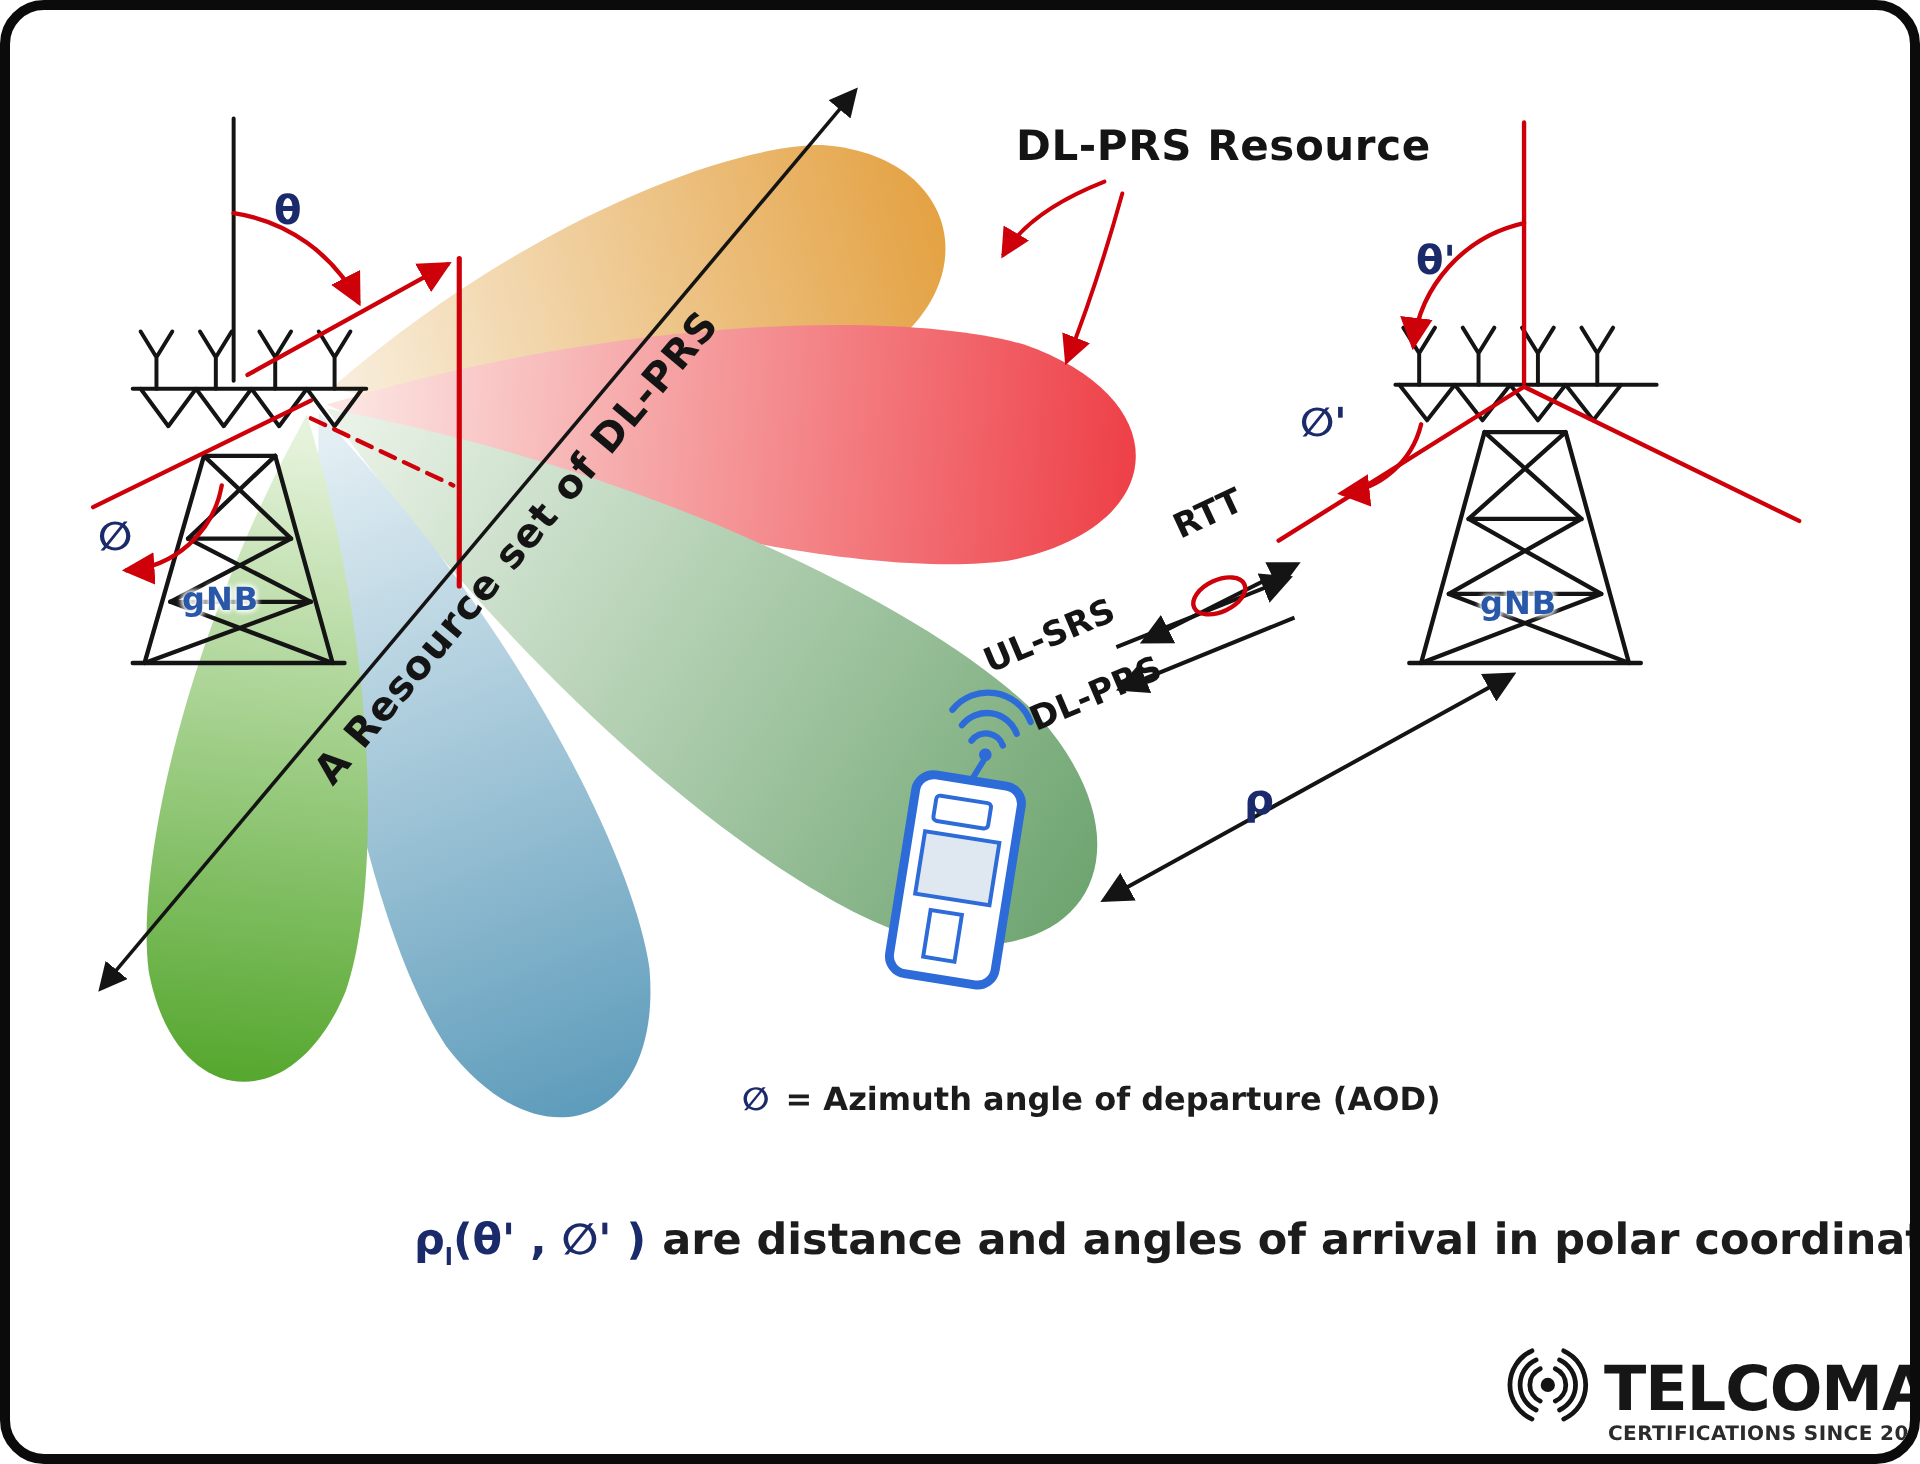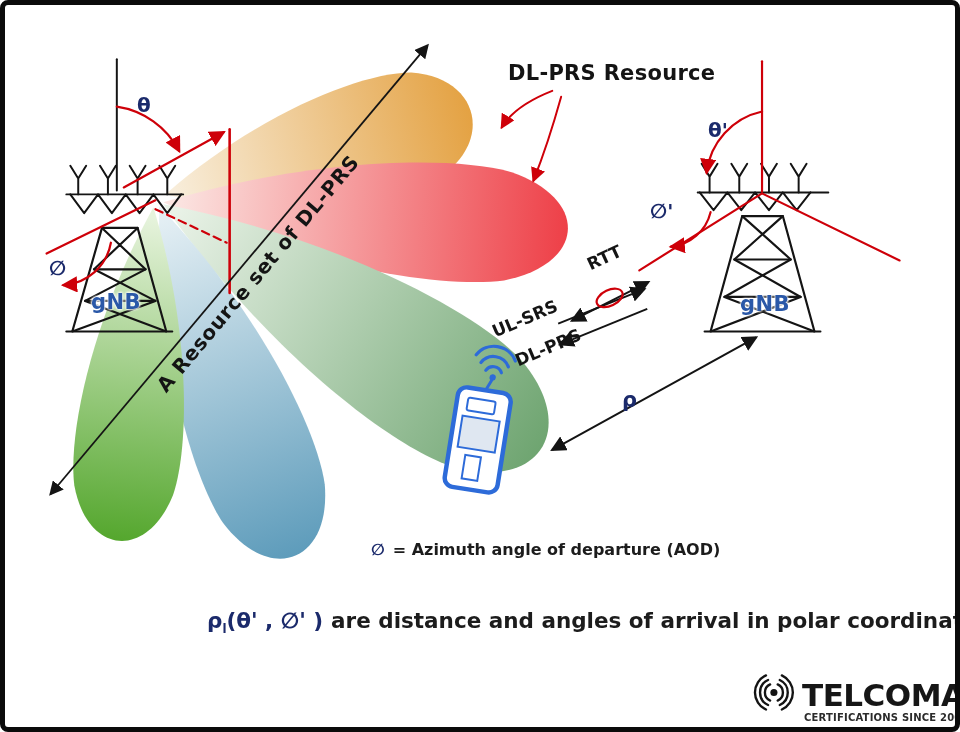--- a/index.html
+++ b/index.html
@@ -1,32 +1,32 @@
 <!DOCTYPE html>
 <html style="--beam-orange: #E4A243; --beam-orange-light: #F8EDDA; --beam-red: #EE4048; --beam-red-light: #FBE4E1; --beam-green-right: #6FA571; --beam-green-right-light: #E9F2E7; --beam-blue: #5E9CBB; --beam-blue-light: #E4EFF4; --beam-green-left: #55A72E; --beam-green-left-light: #E6F3DC; --annotation-red: #CE0009; --greek-navy: #1B2A6B; --gnb-blue: #2A58A8; --phone-blue: #2D6BD9;"><head>
 <meta charset="utf-8">
 <style>
   html,body{margin:0;padding:0;background:#fff;}
   .frame{
     position:relative;width:960px;height:732px;box-sizing:border-box;
-    border:5px solid #0b0b0b;border-radius:8px;background:#ffffff;overflow:hidden;
+    border:5px solid #0b0b0b;border-radius:22px;background:#ffffff;overflow:hidden;
     font-family:"DejaVu Sans","Liberation Sans",sans-serif;
   }
   .frame svg{position:absolute;left:0;top:0;width:100%;height:100%;}
   .lbl{position:absolute;white-space:nowrap;color:#141414;}
   .title{left:503px;top:56px;font-size:21px;font-weight:600;letter-spacing:.3px;}
   .resource-set{left:156px;top:372px;font-size:20px;font-weight:600;letter-spacing:.6px;
     transform:rotate(-50deg);transform-origin:0 50%;}
   .greek{font-size:20px;font-weight:700;color:var(--greek-navy,#1B2A6B);}
   .theta{left:132px;top:88px;}
   .phi{left:44px;top:251px;}
   .theta-prime{left:703px;top:113px;}
   .phi-prime{left:645px;top:194px;}
   .rho{left:617px;top:383px;font-size:21px;}
-  .gnb{font-size:21px;font-weight:700;color:var(--gnb-blue,#2A58A8);letter-spacing:.5px;
+  .gnb{font-size:16px;font-weight:700;color:var(--gnb-blue,#2A58A8);letter-spacing:.5px;
     text-shadow:0 0 3px #fff,0 0 3px #fff,0 0 3px #fff;text-align:center;}
   .gnb-left{left:86px;top:285px;}
   .gnb-right{left:735px;top:287px;}
   .rtt-label{left:583px;top:250px;font-size:17px;font-weight:700;transform:rotate(-25deg);transform-origin:0 50%;}
   .ul-srs-label{left:488px;top:317px;font-size:17px;font-weight:600;transform:rotate(-23deg);transform-origin:0 50%;}
   .dl-prs-label{left:511px;top:346px;font-size:17px;font-weight:600;transform:rotate(-23deg);transform-origin:0 50%;}
   .legend{font-size:16px;font-weight:600;color:#1c1c1c;}
   .legend .sym{color:var(--greek-navy,#1B2A6B);font-weight:700;}
   .legend .txt{margin-left:8px;}
   .legend sub{font-size:.55em;}

